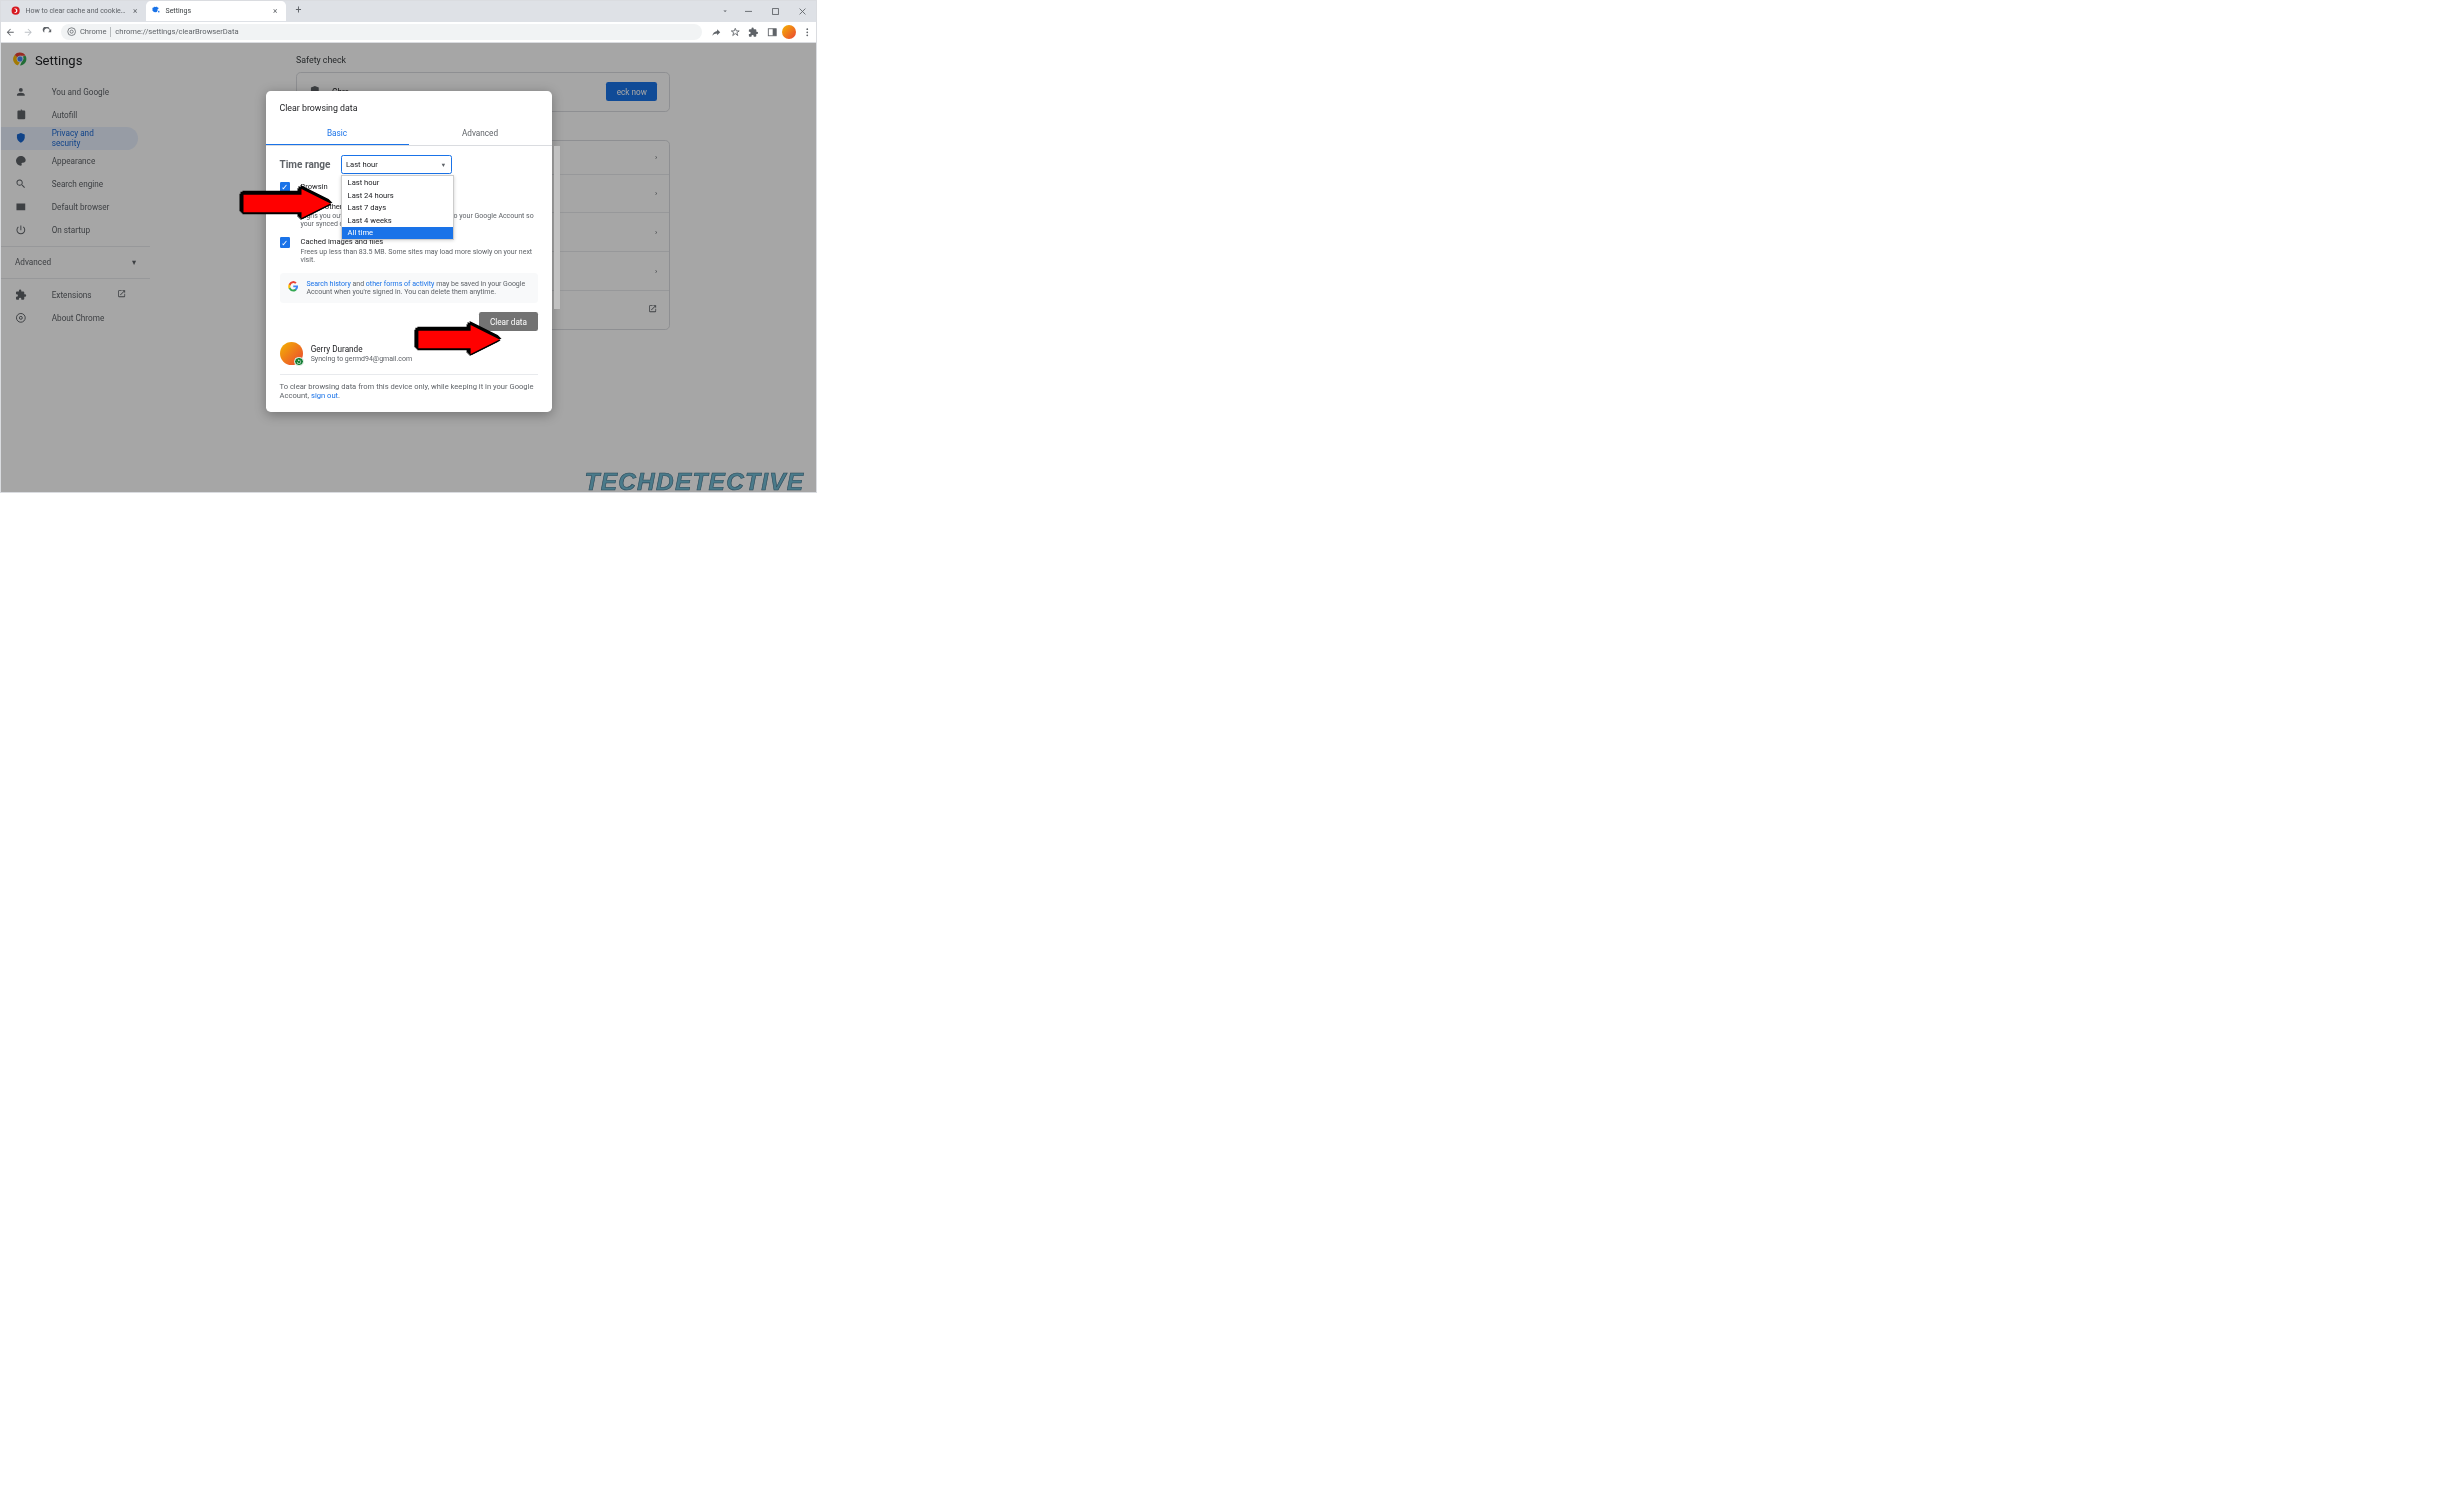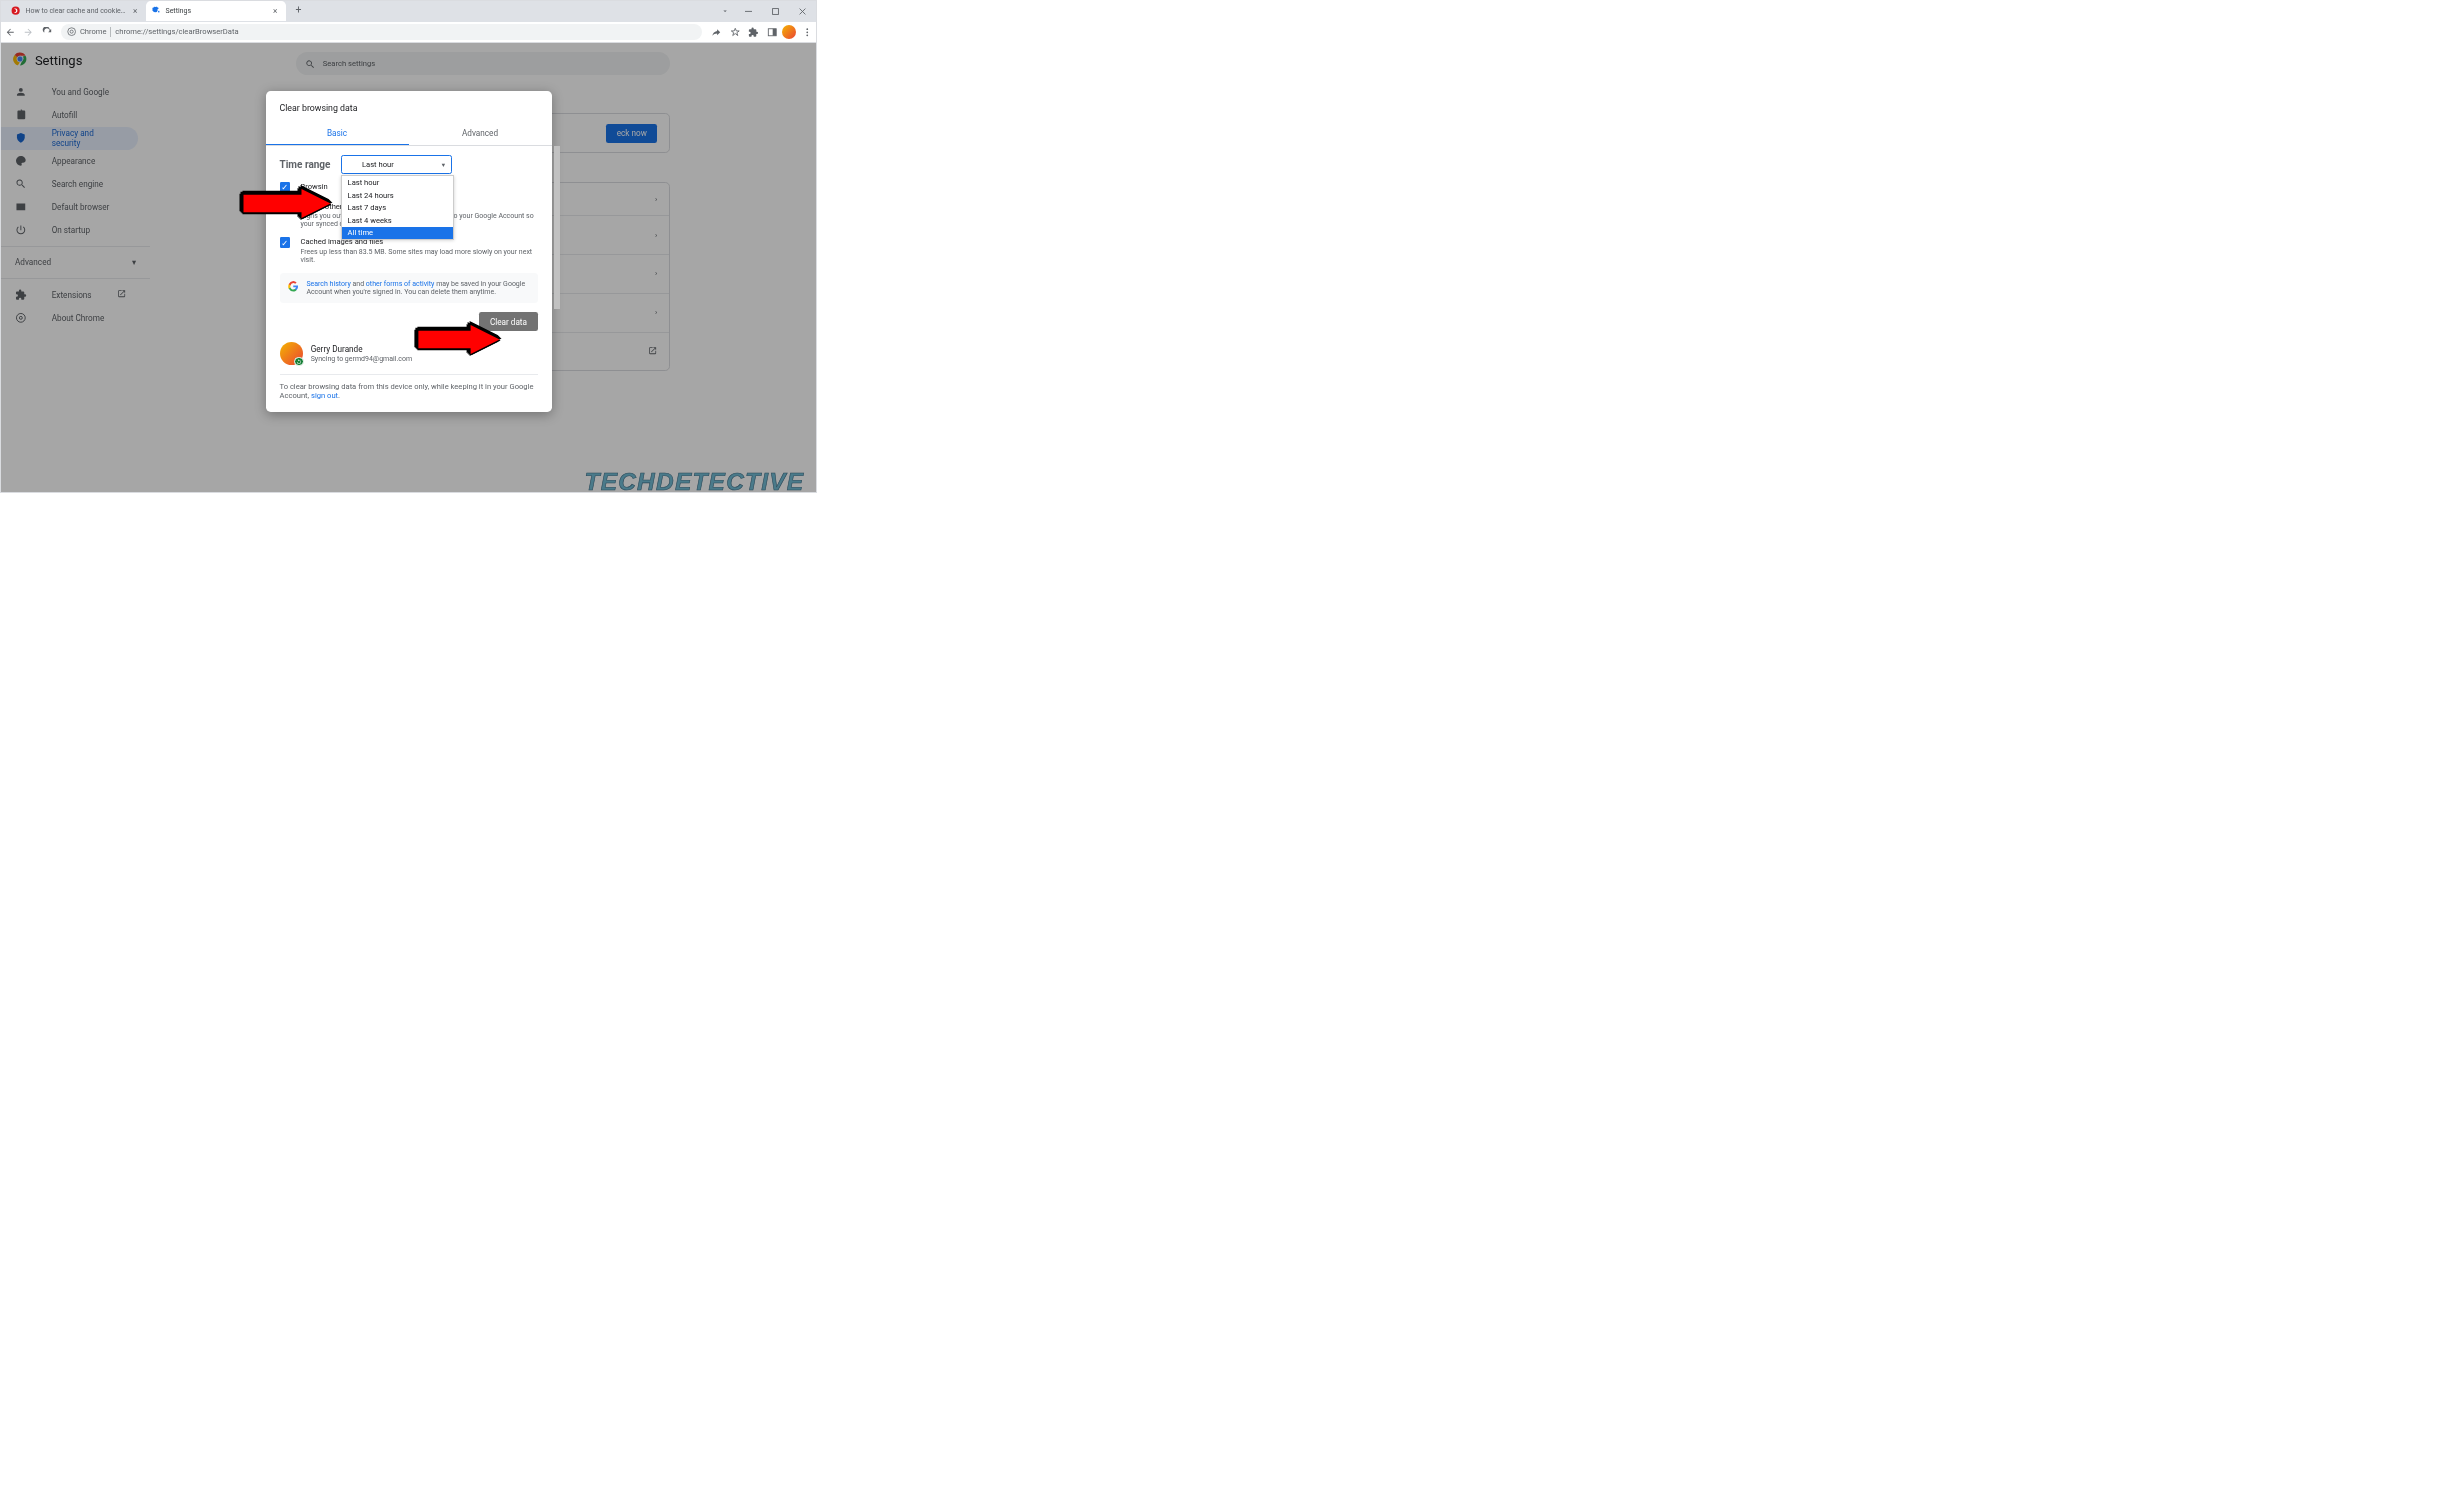--- a/index.html
+++ b/index.html
@@ -68,21 +68,21 @@
 .dialog-title { font-size: 8.8px; color: #202124; padding: 11.7px 14px 8.2px; }
 .dialog-tabs { display: flex; border-bottom: 0.6px solid #dadce0; }
 .dialog-tab { flex: 1; text-align: center; padding: 7px 0; font-size: 8.2px; color: #5f6368; position: relative; }
 .dialog-tab.active { color: #1a73e8; }
 .dialog-tab.active::after { content: ''; position: absolute; left: 0; right: 0; bottom: -0.6px; height: 1.8px; background: #1a73e8; }
 .dialog-body { padding: 9.3px 14px 0; position: relative; }
 .scroll-track { position: absolute; right: 1.2px; top: 1.2px; bottom: 1.2px; width: 5.8px; background: #f1f1f1; border-radius: 0; }
 .scroll-thumb { position: absolute; left: 0; right: 0; top: 0; height: 163px; background: #c1c1c1; }
 .time-row { display: flex; align-items: center; gap: 10.5px; margin-bottom: 8.2px; }
 .time-label { font-size: 10px; color: #5f6368; font-weight: bold; }
-.select { position: relative; width: 111px; height: 18.7px; border: 0.6px solid #1a73e8; border-radius: 2.3px; display: flex; align-items: center; padding: 0 20px; font-size: 7.6px; color: #202124; }
+.select { position: relative; width: 111px; height: 18.7px; border: 0.6px solid #1a73e8; border-radius: 2.3px; display: flex; align-items: center; padding: 0 4px; font-size: 7.6px; color: #202124; }
 .select .caret { position: absolute; right: 4.7px; font-size: 5.8px; color: #5f6368; }
 .select-popup { position: absolute; top: 19px; left: -1.2px; width: 113px; background: #fff; border: 0.6px solid #ccc; box-shadow: 0 1.2px 3.5px rgba(0,0,0,0.2); z-index: 20; }
 .select-option { padding: 1.8px 5.8px; font-size: 7.6px; color: #202124; }
 .select-option.highlight { background: #1a73e8; color: #fff; }
 .check-row { display: flex; gap: 10.5px; margin-bottom: 9.3px; }
 .checkbox { width: 10.5px; height: 10.5px; background: #1a73e8; border-radius: 1.2px; display: flex; align-items: center; justify-content: center; color: #fff; font-size: 8.2px; flex-shrink: 0; }
 .check-text .ct-title { font-size: 7.6px; color: #202124; }
 .check-text .ct-sub { font-size: 7px; color: #5f6368; margin-top: 1.2px; }
 .info-box { background: #f8f9fa; border-radius: 3.5px; padding: 7px 8.2px; display: flex; gap: 8.2px; font-size: 7px; color: #5f6368; }
 .g-logo { width: 10.5px; height: 10.5px; flex-shrink: 0; margin-top: 1.2px; }
@@ -311,28 +311,20 @@
             <svg viewBox="0 0 24 24">
               <circle cx="12" cy="12" r="9" fill="none" stroke="currentColor" stroke-width="2"></circle>
               <circle cx="12" cy="12" r="3" fill="none" stroke="currentColor" stroke-width="2"></circle>
             </svg>
           </span>
         <span>About Chrome</span>
       </div>
     </div>
 
     <div class="main">
-      <div class="searchbar-wrap">
-        <div class="searchbar">
-          <svg width="10.5" height="10.5" viewBox="0 0 24 24">
-              <path fill="#5f6368" d="M15.5 14h-.8l-.3-.3a6.5 6.5 0 10-.7.7l.3.3v.8l5 5 1.5-1.5zm-6 0a4.5 4.5 0 110-9 4.5 4.5 0 010 9z"></path>
-            </svg>
-          <span>Search settings</span>
-        </div>
-      </div>
 
       <div class="section-title">Safety check</div>
       <div class="card">
         <div class="row">
           <span class="row-icon"><svg width="11.7" height="11.7" viewBox="0 0 24 24">
                 <path fill="#5f6368" d="M12 2l8 3v6c0 5-3.4 9.6-8 11-4.6-1.4-8-6-8-11V5z"></path>
               </svg></span>
           <div class="row-text">
             <div class="row-title">Chro</div>
           </div>

